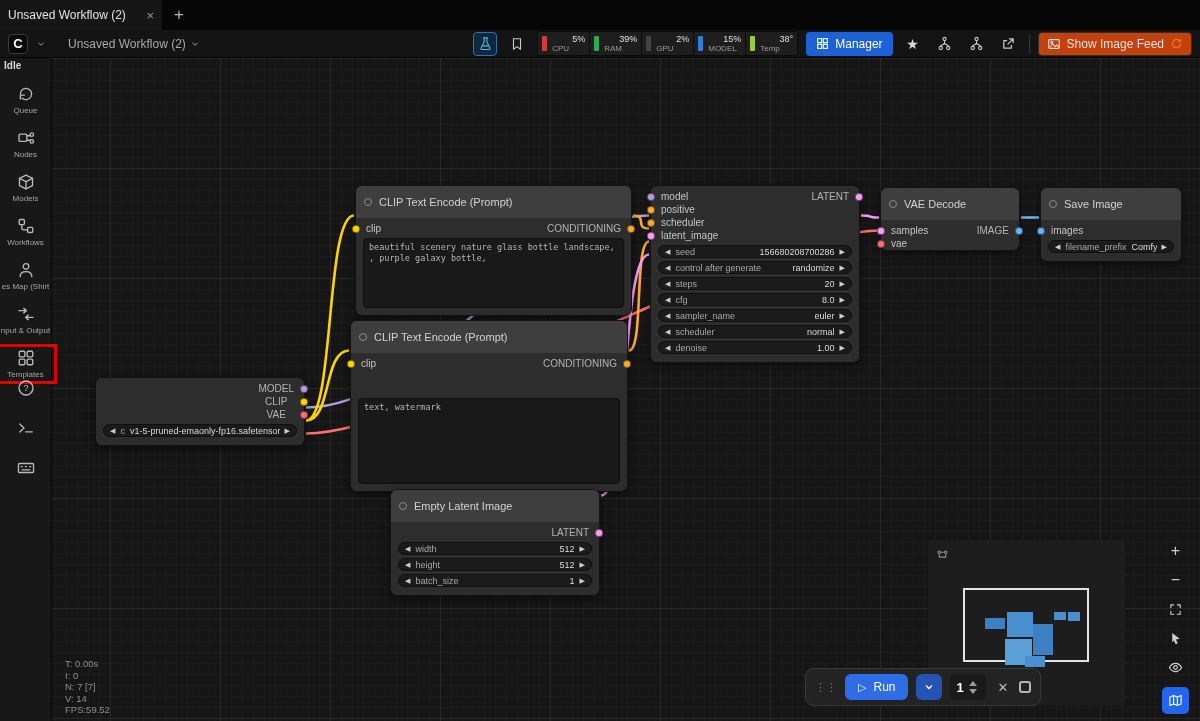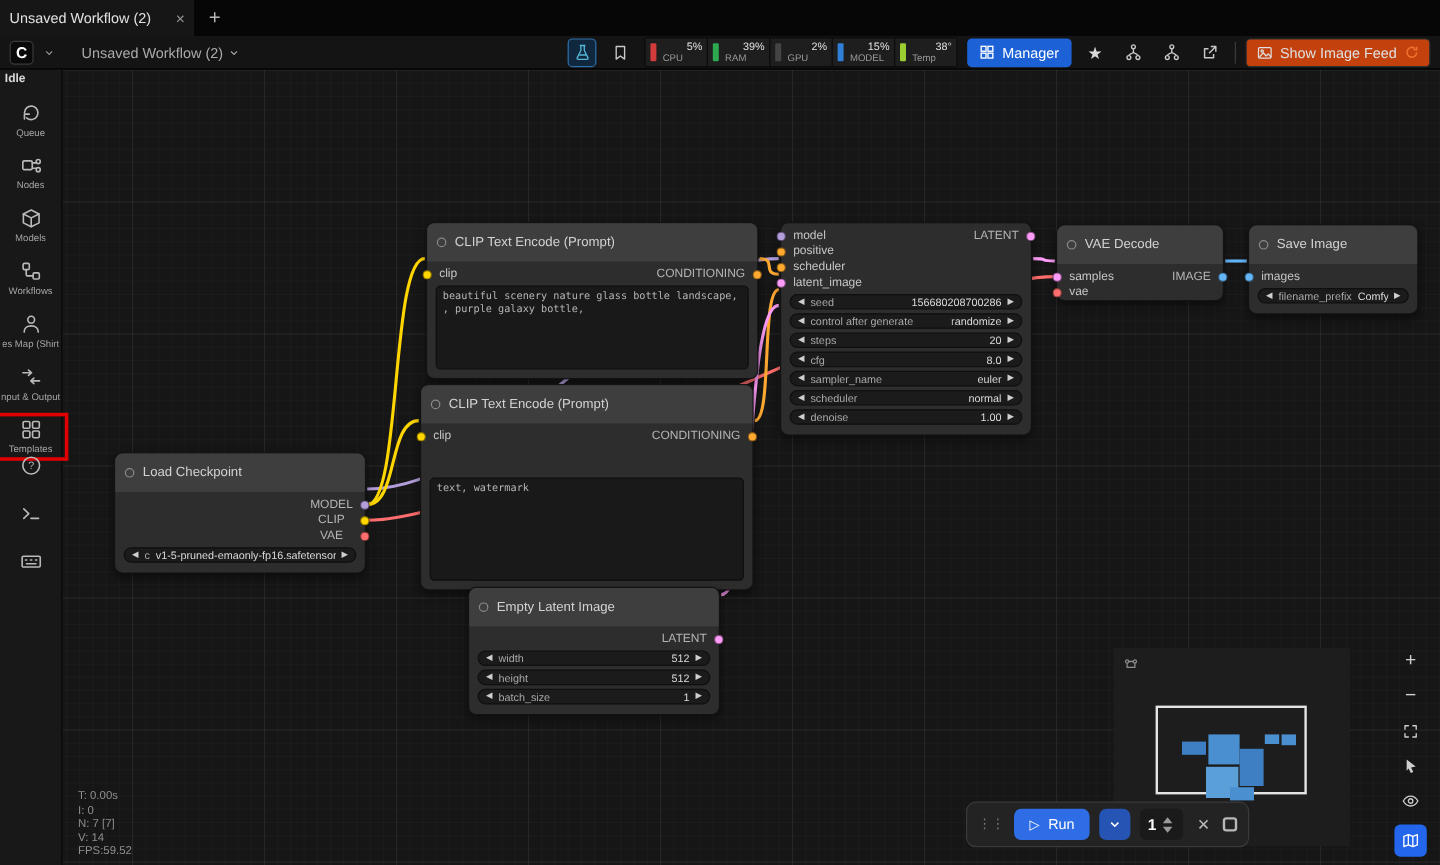--- a/index.html
+++ b/index.html
@@ -238,24 +238,20 @@
           <path d="M306,362.5 C331.8,362.5 323.2,292.5 349,292.5" stroke="#ffd500" stroke-width="2.6" fill="none"></path>
           <path d="M306,375.5 C426,375.5 759,172.5 879,172.5" stroke="#ff6e6e" stroke-width="2.6" fill="none"></path>
           <path d="M633,157.5 C648,157.5 634,170.5 649,170.5" stroke="#ffa931" stroke-width="2.6" fill="none"></path>
           <path d="M629,292.5 C644,292.5 634,183.5 649,183.5" stroke="#ffa931" stroke-width="2.6" fill="none"></path>
           <path d="M601,437.5 C629.8,437.5 620.2,196.5 649,196.5" stroke="#ff9cf9" stroke-width="2.6" fill="none"></path>
           <path d="M861,157.5 C876,157.5 864,159.5 879,159.5" stroke="#ff9cf9" stroke-width="2.6" fill="none"></path>
           <path d="M1021,159.5 C1036,159.5 1024,159.5 1039,159.5" stroke="#64b5f6" stroke-width="2.6" fill="none"></path>
         </svg>
       <div id="nodes">
           <div class="node" style="left: 95px; top: 319px; width: 210px;">
-            <div class="node-header">
-              <span class="collapse-dot"></span>
-              <span>Load Checkpoint</span>
-            </div>
             <div class="slots">
               <div class="slot-col"></div>
               <div class="slot-col">
                 <div class="slot out">
                   <span>MODEL</span>
                   <span class="dot" style="background: rgb(179, 157, 219);"></span>
                 </div>
                 <div class="slot out">
                   <span>CLIP</span>
                   <span class="dot" style="background: rgb(255, 213, 0);"></span>

